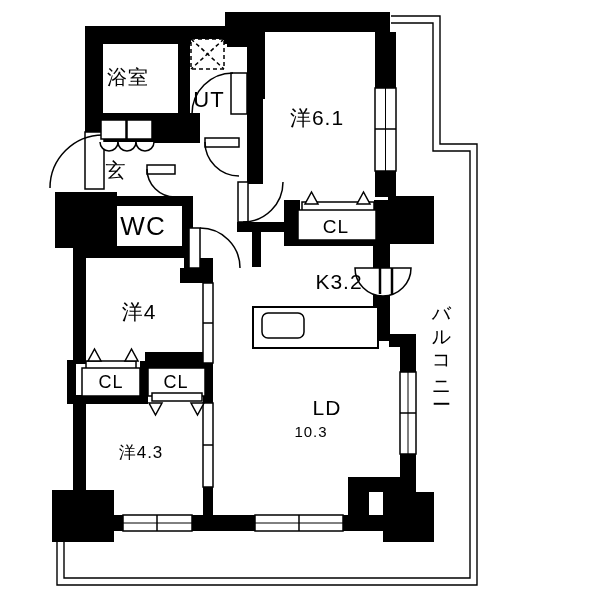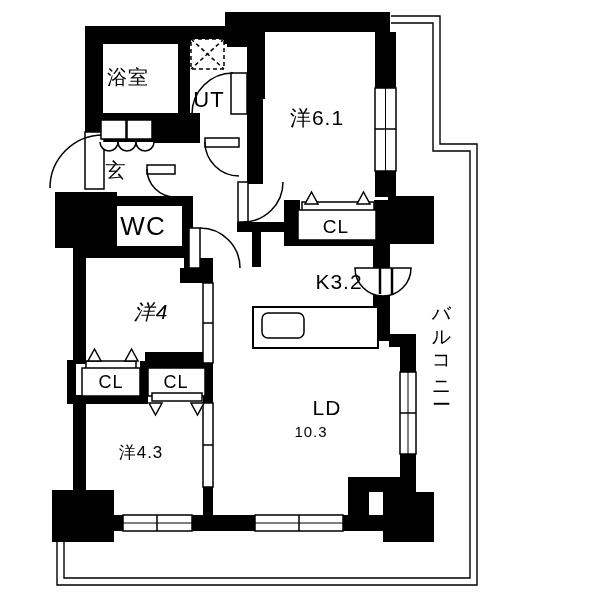--- a/index.html
+++ b/index.html
@@ -167,21 +167,21 @@
 
 </svg>
 
 <div class="lbl" style="left:128px;top:77px;font-size:20px;">浴室</div>
 <div class="lbl" style="left:209px;top:100px;font-size:22px;text-align:right;">UT</div>
 <div class="lbl" style="left:317px;top:117px;font-size:21px;">洋6.1</div>
 <div class="lbl" style="left:116px;top:170px;font-size:20px;">玄</div>
 <div class="lbl" style="left:143px;top:226px;font-size:26px;">WC</div>
 <div class="lbl" style="left:336px;top:226px;font-size:19px;">CL</div>
 <div class="lbl" style="left:303px;top:281px;font-size:21px;margin-left:36px;">K3.2</div>
-<div class="lbl" style="left:151px;top:311px;font-size:21px;font-style:italic;">洋4</div>
+<div class="lbl" style="left:139px;top:311px;font-size:21px;">洋4</div>
 <div class="lbl" style="left:111px;top:382px;font-size:18px;">CL</div>
 <div class="lbl" style="left:176px;top:382px;font-size:18px;">CL</div>
 <div class="lbl" style="left:141px;top:452px;font-size:17px;">洋4.3</div>
 <div class="lbl" style="left:327px;top:407px;font-size:21px;">LD</div>
 <div class="lbl" style="left:311px;top:431px;font-size:15px;">10.3</div>
 <div class="lbl vert" style="left:442px;top:345px;font-size:19px;">バルコニー</div>
 
 </div>
 
 </body></html>

